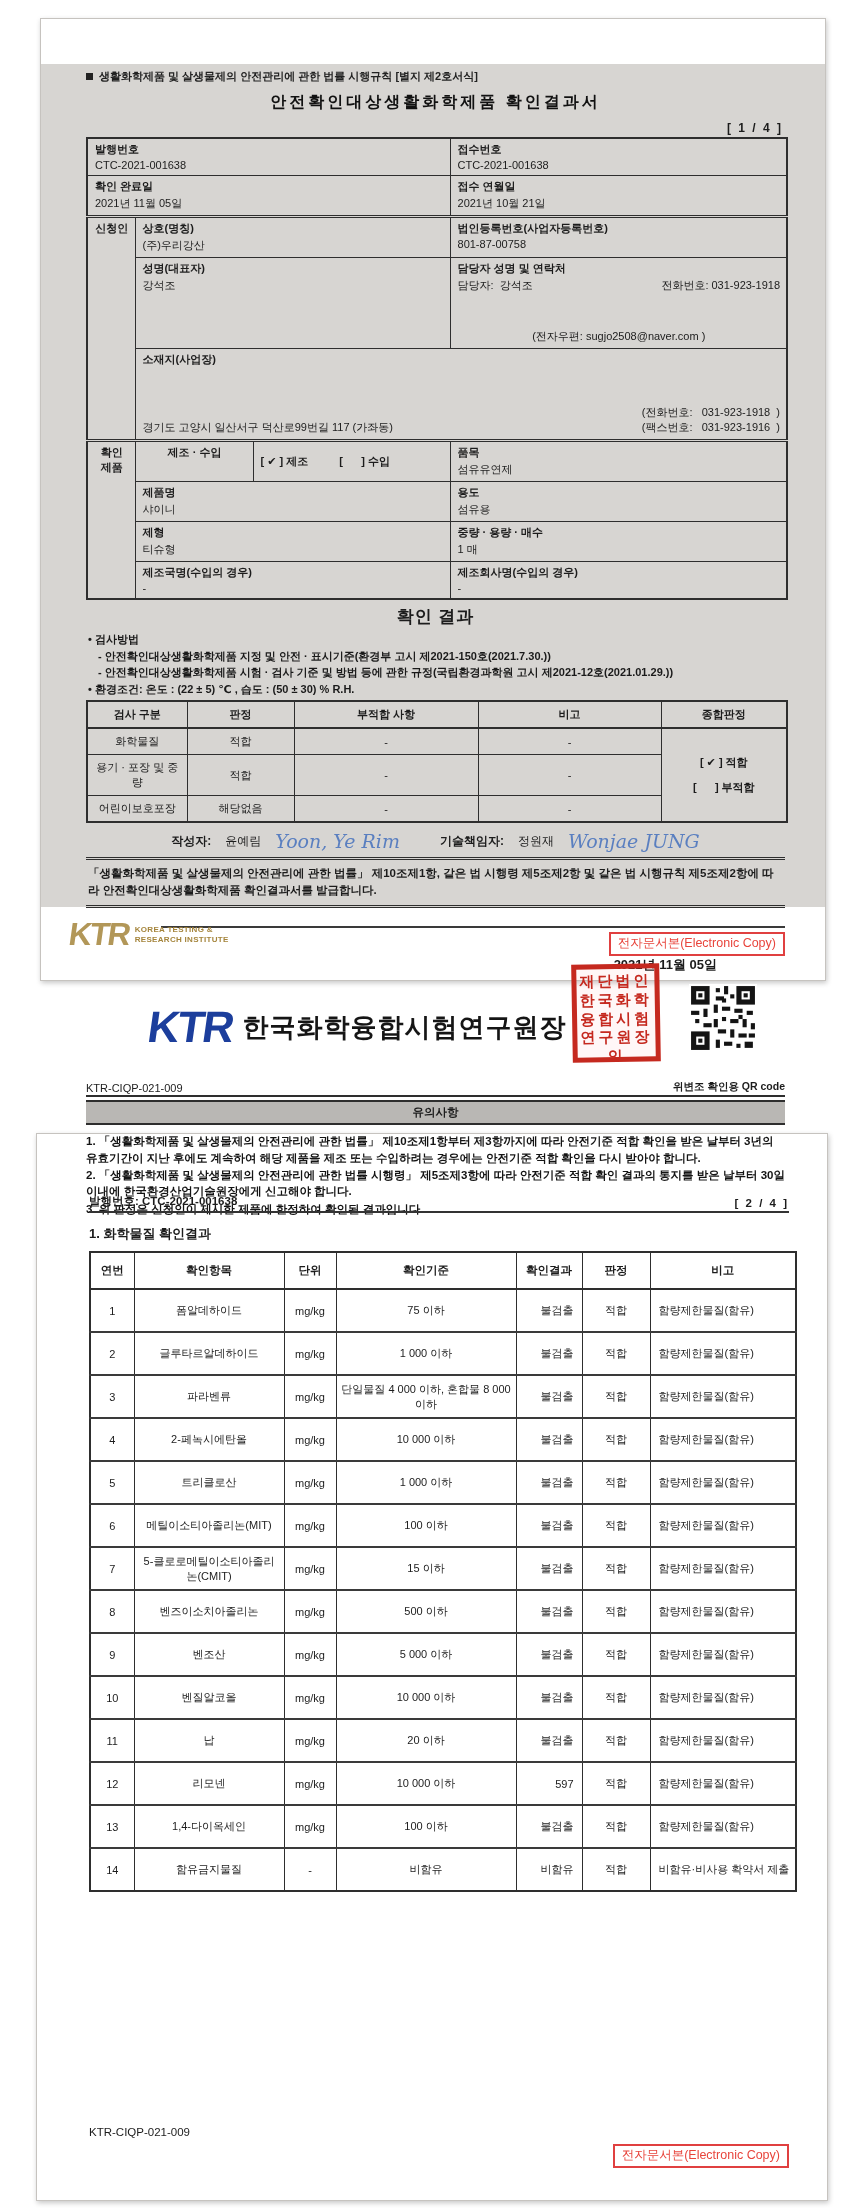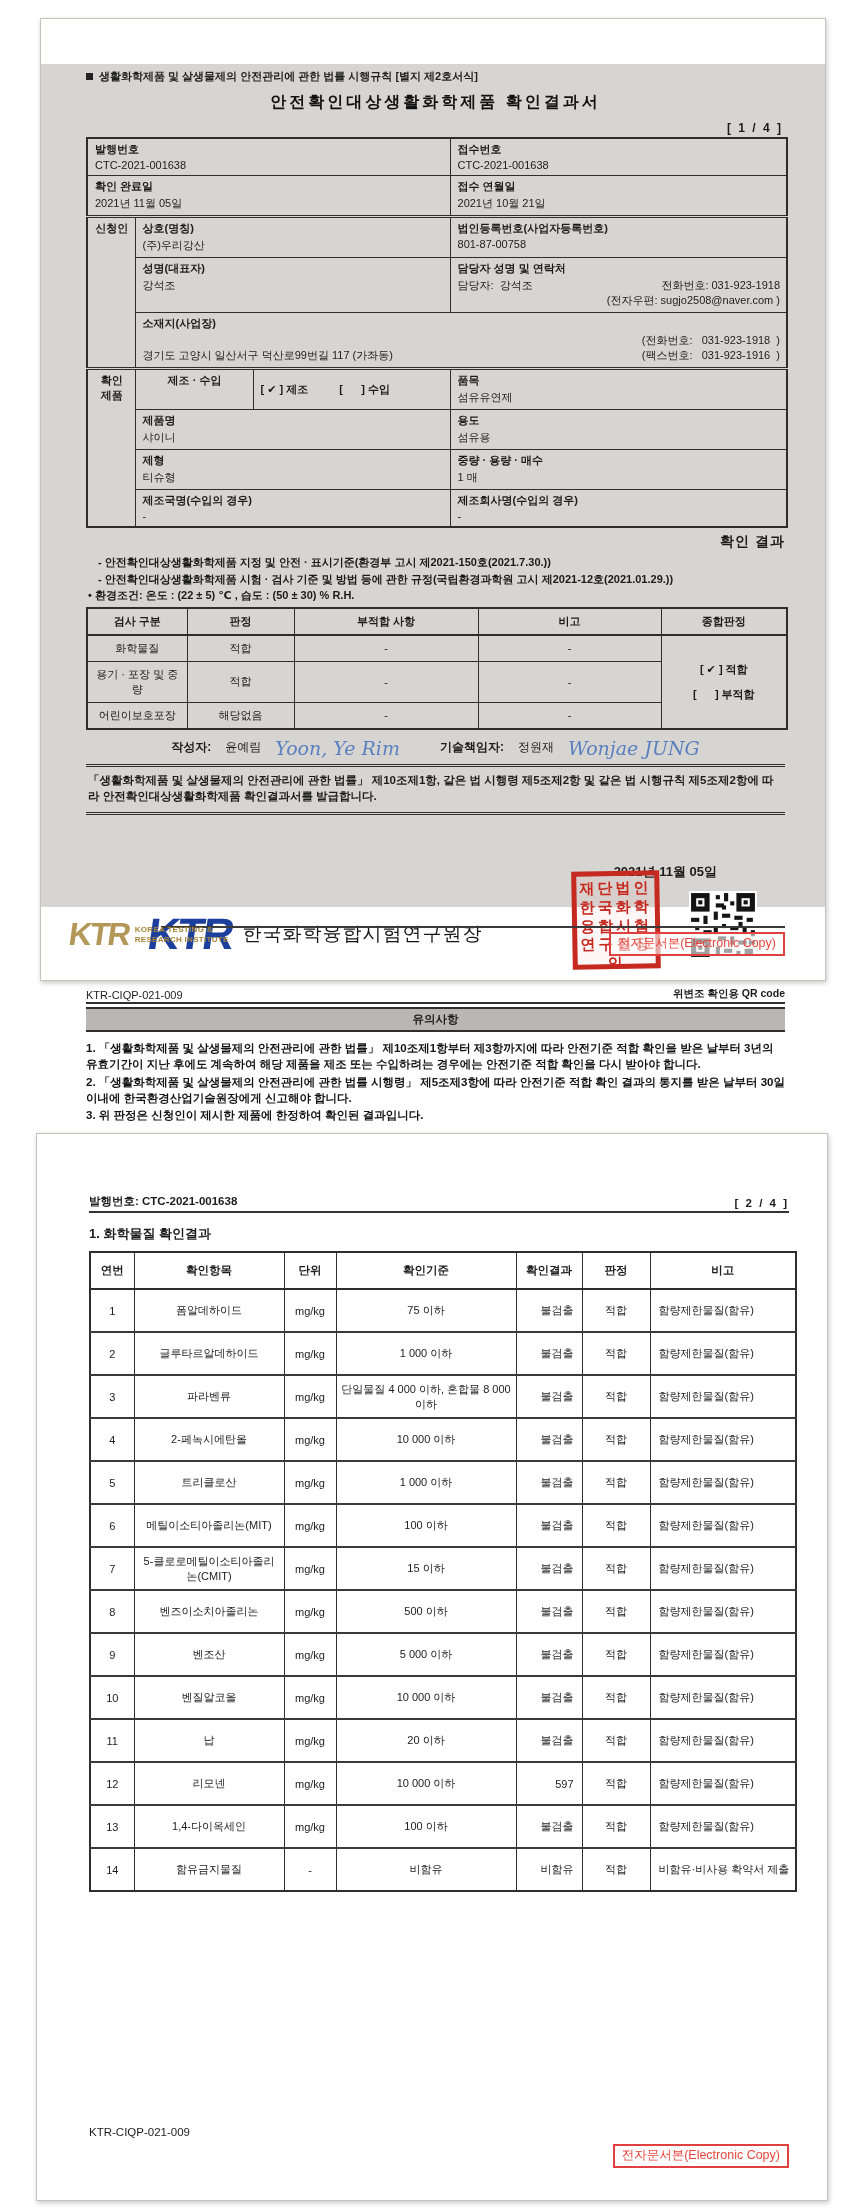--- a/index.html
+++ b/index.html
@@ -30,44 +30,44 @@
   table.grid { width:700px; border-collapse:collapse; table-layout:fixed; }
   table.grid td { border:1px solid #2e2e2e; padding:3px 6px 4px 7px; vertical-align:top; font-size:11px; }
   table.grid { border:2px solid #2e2e2e; }
   td .lbl { font-weight:bold; font-size:11px; margin-bottom:2px; }
   td .val { font-size:11px; }
   td.vlabel { text-align:center; vertical-align:middle; font-weight:bold; font-size:11.5px; padding:2px; }
   tr.dbl td { border-top:3px double #2e2e2e; }
   .pre { white-space:pre; }
 
   .flexline { display:flex; justify-content:space-between; }
-  .rightcol { text-align:right; }
-
-  .result-title { text-align:right; font-weight:bold; font-size:14px; margin:5px 0 3px 0; letter-spacing:1px; }
+  .rightcol { text-align:center;margin-top:36px; }
+
+  .result-title { text-align:center; font-weight:bold; font-size:17px; margin:5px 0 3px 0; letter-spacing:1px; }
   .method { font-size:11px; line-height:1.5; margin-left:2px; font-weight:600; color:#1a1a1a; }
   .method .ind { padding-left:10px; }
 
   table.res { width:700px; border-collapse:collapse; table-layout:fixed; border:2px solid #2e2e2e; margin-top:3px; }
   table.res td, table.res th { border:1px solid #2e2e2e; font-size:11px; padding:5px 4px; text-align:center; vertical-align:middle; }
   table.res th { font-weight:bold; border-bottom:2px solid #2e2e2e; }
   td.overall { vertical-align:middle;border-radius:23px; }
   .overall div { margin:10px 0; font-weight:bold; white-space:pre; }
 
   .sig-row { display:flex; align-items:center; justify-content:center; gap:14px; margin:7px 0 5px 0; font-size:12px; }
   .sig-label { font-weight:600; }
   .script { font-family:"DejaVu Serif","Liberation Serif",serif; font-style:italic; font-size:19px; color:#5a7fc0; }
 
   .statement { border-top:3px double #2e2e2e; border-bottom:3px double #2e2e2e; padding:5px 2px 7px 2px; font-size:11.5px; font-weight:bold; line-height:1.45; }
 
   .issue-date { text-align:right; padding-right:68px; font-size:13px; font-weight:bold; margin-top:48px; }
 
   .org-row { position:relative; height:96px; margin-top:6px; }
   .org-line { position:absolute; left:62px; top:22px; display:flex; align-items:center; }
   .ktr-blue { font-size:44px; font-weight:bold; color:#1c3e9c; transform:skewX(-8deg); letter-spacing:-2px; margin-right:10px; }
-  .org-name { font-size:19px; font-weight:normal; letter-spacing:1px; color:#151515;text-align:right; }
+  .org-name { font-size:26px; font-weight:bold; letter-spacing:1px; color:#151515;text-align:right; }
   .stamp { position:absolute; right:125px; top:-16px; width:88px; height:98px; border:5px solid #c5291f; color:#c5291f; overflow:hidden; transform:rotate(-1deg); padding:3px 2px; z-index:3; background:rgba(255,60,40,.04); }
   .stamp-text { font-size:15px; font-weight:bold; line-height:1.25; letter-spacing:3px; word-break:break-all; text-align:center; }
   .qr { position:absolute; right:28px; top:4px; width:68px; height:68px; }
 
   .code-line { display:flex; justify-content:space-between; align-items:flex-end; border-bottom:2px solid #2e2e2e; padding-bottom:1px; margin-top:4px; }
   .doc-code { font-size:11px; color:#222; }
   .qr-label { font-size:10.5px; font-weight:bold; }
 
   .notice-bar { margin-top:3px; background:#b9b7b4; border-top:2px solid #2e2e2e; border-bottom:2px solid #2e2e2e; text-align:center; font-size:11.5px; font-weight:bold; padding:3px 0; }
   .notices { margin-top:8px; font-size:11.5px; font-weight:600; line-height:1.42; color:#141414; }
@@ -212,20 +212,21 @@
           <div class="lbl">제조회사명(수입의 경우)</div>
           <div class="val">-</div>
         </td>
       </tr>
     </tbody>
       </table>
 
     <div class="result-title">확인 결과</div>
 
     <div class="method">
+      <div>• 검사방법</div>
       <div class="ind">- 안전확인대상생활화학제품 지정 및 안전 · 표시기준(환경부 고시 제2021-150호(2021.7.30.))</div>
       <div class="ind">- 안전확인대상생활화학제품 시험 · 검사 기준 및 방법 등에 관한 규정(국립환경과학원 고시 제2021-12호(2021.01.29.))</div>
       <div>• 환경조건: 온도 : (22 ± 5) ℃ , 습도 : (50 ± 30) % R.H.</div>
     </div>
 
     <table class="res">
       <colgroup>
           <col style="width:100px">
           <col style="width:107px">
           <col style="width:184px">

